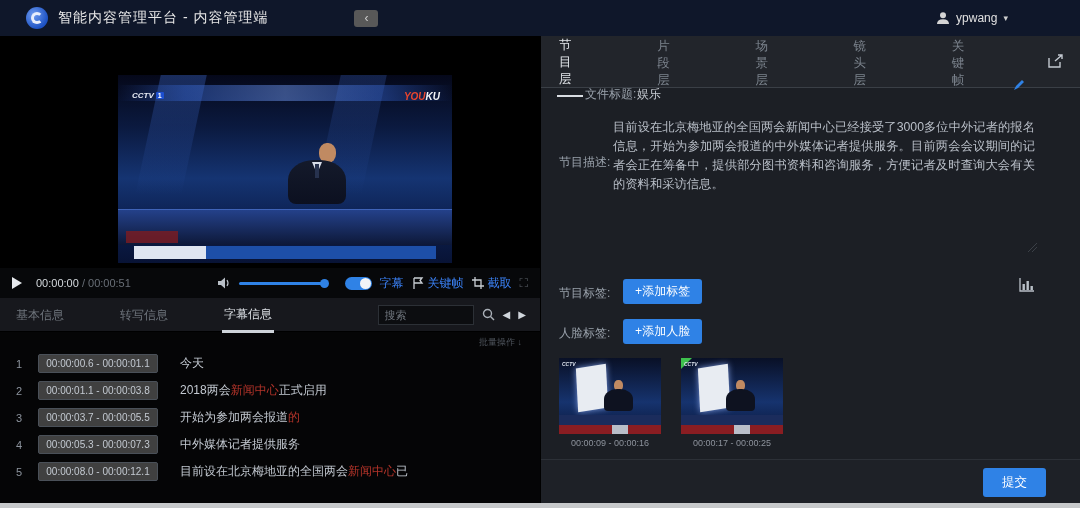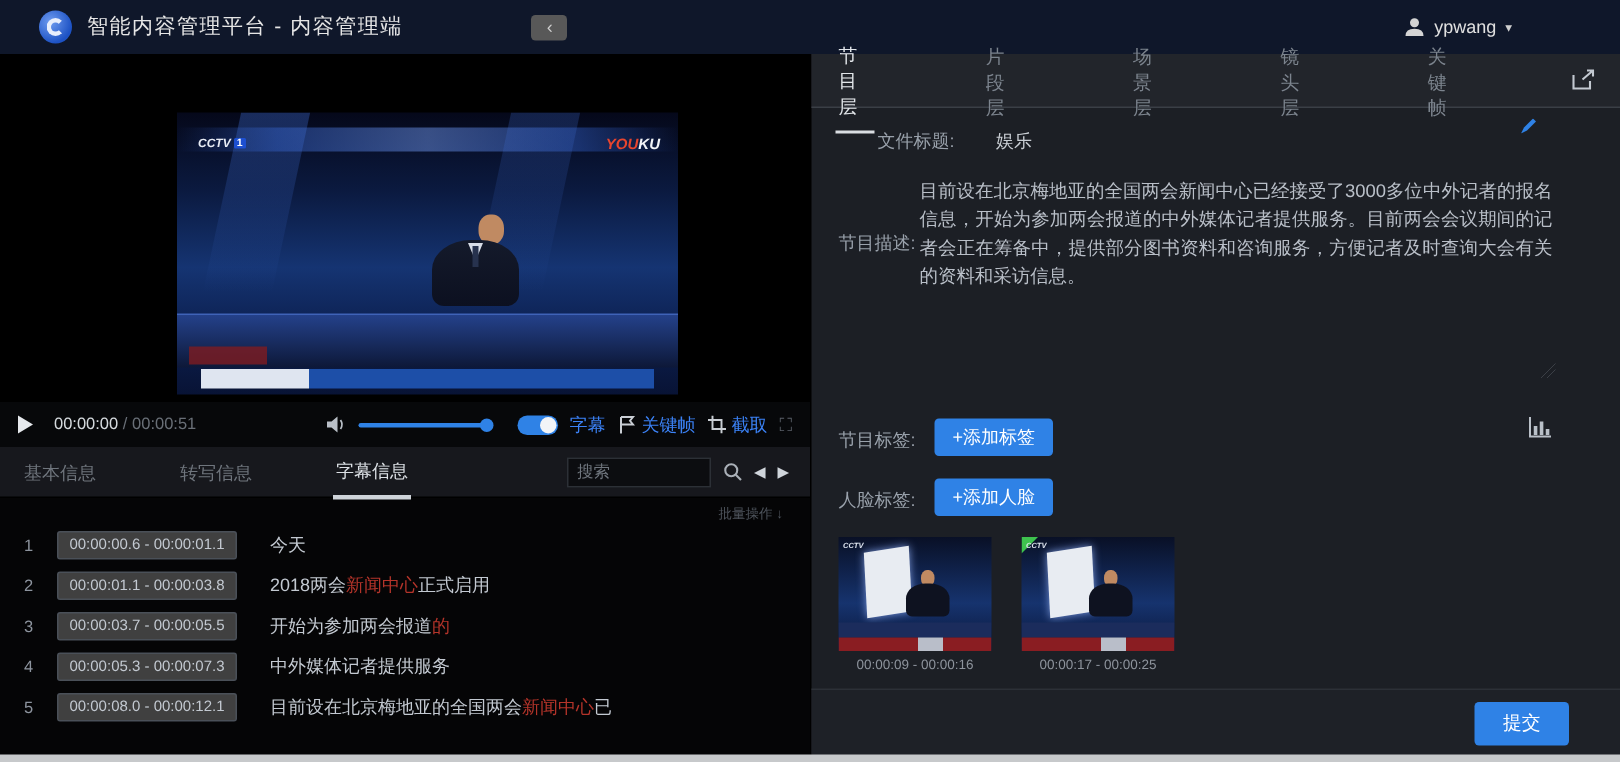--- a/index.html
+++ b/index.html
@@ -81,34 +81,34 @@
   .sub-row { display:flex; align-items:center; height:27px; padding-left:16px; }
   .sub-no { width:22px; color:#8d949e; font-size:11px; }
   .timebox { width:120px; height:19px; border:1px solid #4a5058; border-radius:2px; background:#404040;
         display:flex; align-items:center; justify-content:center; font-size:10px; color:#c3c9d1;
         margin-right:22px; cursor:text; }
   .sub-text { font-size:12px; color:#c3c9d1; }
   .red { color:#b4342a; }
 
   
   .right { flex:1; background:#1c1f25; position:relative; border-left:1px solid #000; }
-  .rtabs { height:36px; background:#22252b; border-bottom:1px solid #3a3f46; display:flex;
+  .rtabs { height:52px; background:#22252b; border-bottom:1px solid #3a3f46; display:flex;
         align-items:center; padding:0 16px;gap:36px; }
   .rtab { font-size:12.5px; color:#7c848e; margin-right:36px; padding:10px 2px 7px; cursor:pointer; }
   .rtab.active { color:#e2e6ea; border-bottom:2px solid #d9dde2; }
   .export { margin-left:auto; cursor:pointer; display:flex; }
 
   .flabel { position:absolute; font-size:12px; color:#99a1ab; }
   .fvalue { position:absolute; font-size:12px; color:#c9ced4; }
   .desc-text { position:absolute; left:72px; top:82px; width:422px; font-size:12.3px; color:#b9bfc8;
         line-height:19px; text-align:justify; }
   .resize-handle { position:absolute; left:486px; top:206px; width:10px; height:10px; opacity:.5;
         background:linear-gradient(135deg,transparent 50%,#5a6068 50% 55%,transparent 55% 70%,#5a6068 70% 75%,transparent 75%); }
   .tag-btn { position:absolute; left:82px; background:#2f82e6; color:#fff; font-size:12px;
-        border:none; border-radius:3px; padding:4px 12px; cursor:pointer; font-family:Liberation Sans, sans-serif; }
+        border:none; border-radius:3px; padding:4px 12px; cursor:pointer; font-family:Liberation Mono, monospace; }
   .edit-ic { position:absolute; right:56px; top:40px; cursor:pointer; }
   .chart-ic { position:absolute; right:46px; top:242px; cursor:pointer; }
 
   .thumbs { position:absolute; left:18px; top:322px; display:flex; gap:20px; }
   .thumb { width:102px; cursor:pointer; }
   .tframe { position:relative; width:102px; height:76px; overflow:hidden;
         background:linear-gradient(180deg,#091026,#16336e 58%,#0a1638); }
   .tframe .tcctv { position:absolute; top:3px; left:3px; color:#dfe5ef; font-size:5px; font-style:italic; font-weight:bold; }
   .tframe .tscreen { position:absolute; left:18px; top:8px; width:30px; height:44px; background:#e8ecf2;
         transform:skewY(-6deg) rotate(-3deg); box-shadow:0 0 6px #7a96d8; }
@@ -270,21 +270,21 @@
         <div class="rtab">关键帧</div>
         <div class="export">
           <svg width="16" height="15" viewBox="0 0 16 15">
             <path d="M1 4 v9 h11 v-5" stroke="#c3c9d1" stroke-width="1.4" fill="none"></path>
             <path d="M7 7 L14 1 M10 1 h4 v4" stroke="#c3c9d1" stroke-width="1.4" fill="none"></path>
           </svg>
         </div>
       </div>
 
       <div class="flabel" style="left:18px; top:50px;margin-left:26px;">文件标题:</div>
-      <div class="fvalue" style="left:96px; top:50px;margin-left:27px;">娱乐</div>
+      <div class="fvalue" style="left:96px; top:50px;">娱乐</div>
       <div class="edit-ic">
         <svg width="10" height="10" viewBox="0 0 10 10">
             <path d="M0 10 L2 6 L8 0 L10 2 L4 8 Z" fill="#2f82e6"></path>
           </svg>
       </div>
 
       <div class="flabel" style="left:18px; top:118px;">节目描述:</div>
       <div class="desc-text">目前设在北京梅地亚的全国两会新闻中心已经接受了3000多位中外记者的报名信息，开始为参加两会报道的中外媒体记者提供服务。目前两会会议期间的记者会正在筹备中，提供部分图书资料和咨询服务，方便记者及时查询大会有关的资料和采访信息。</div>
       <div class="resize-handle"></div>
 

